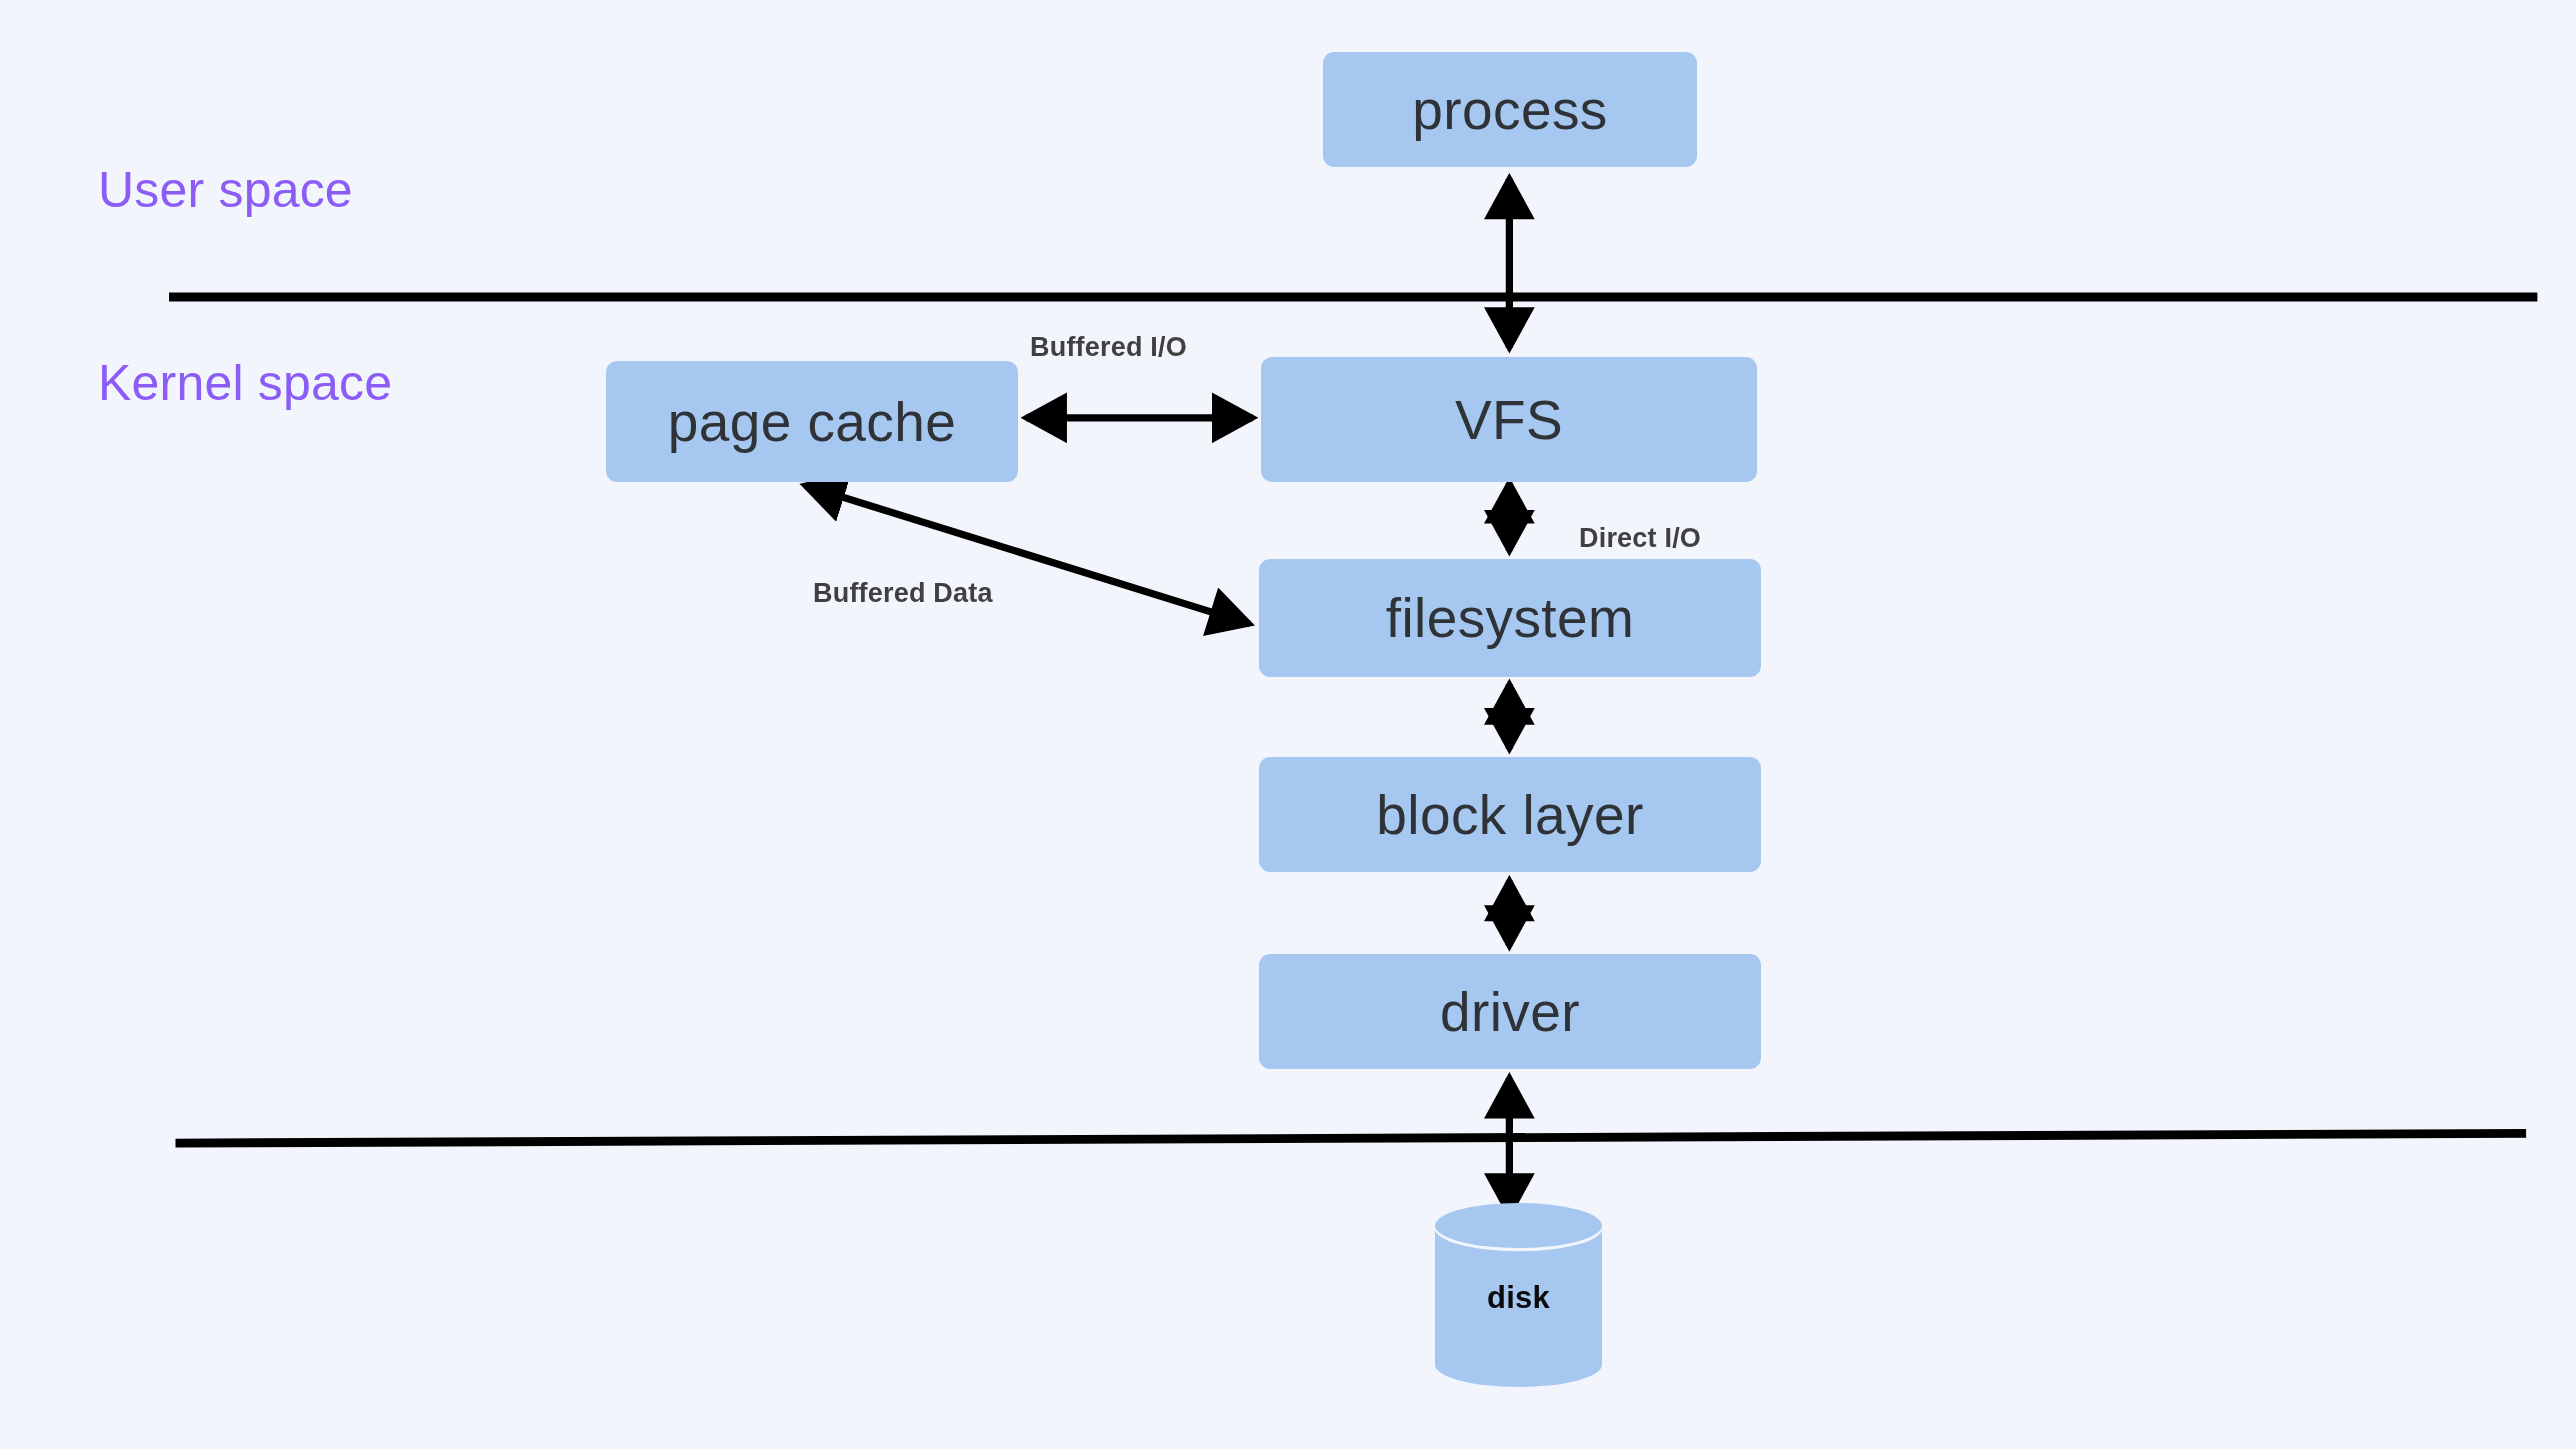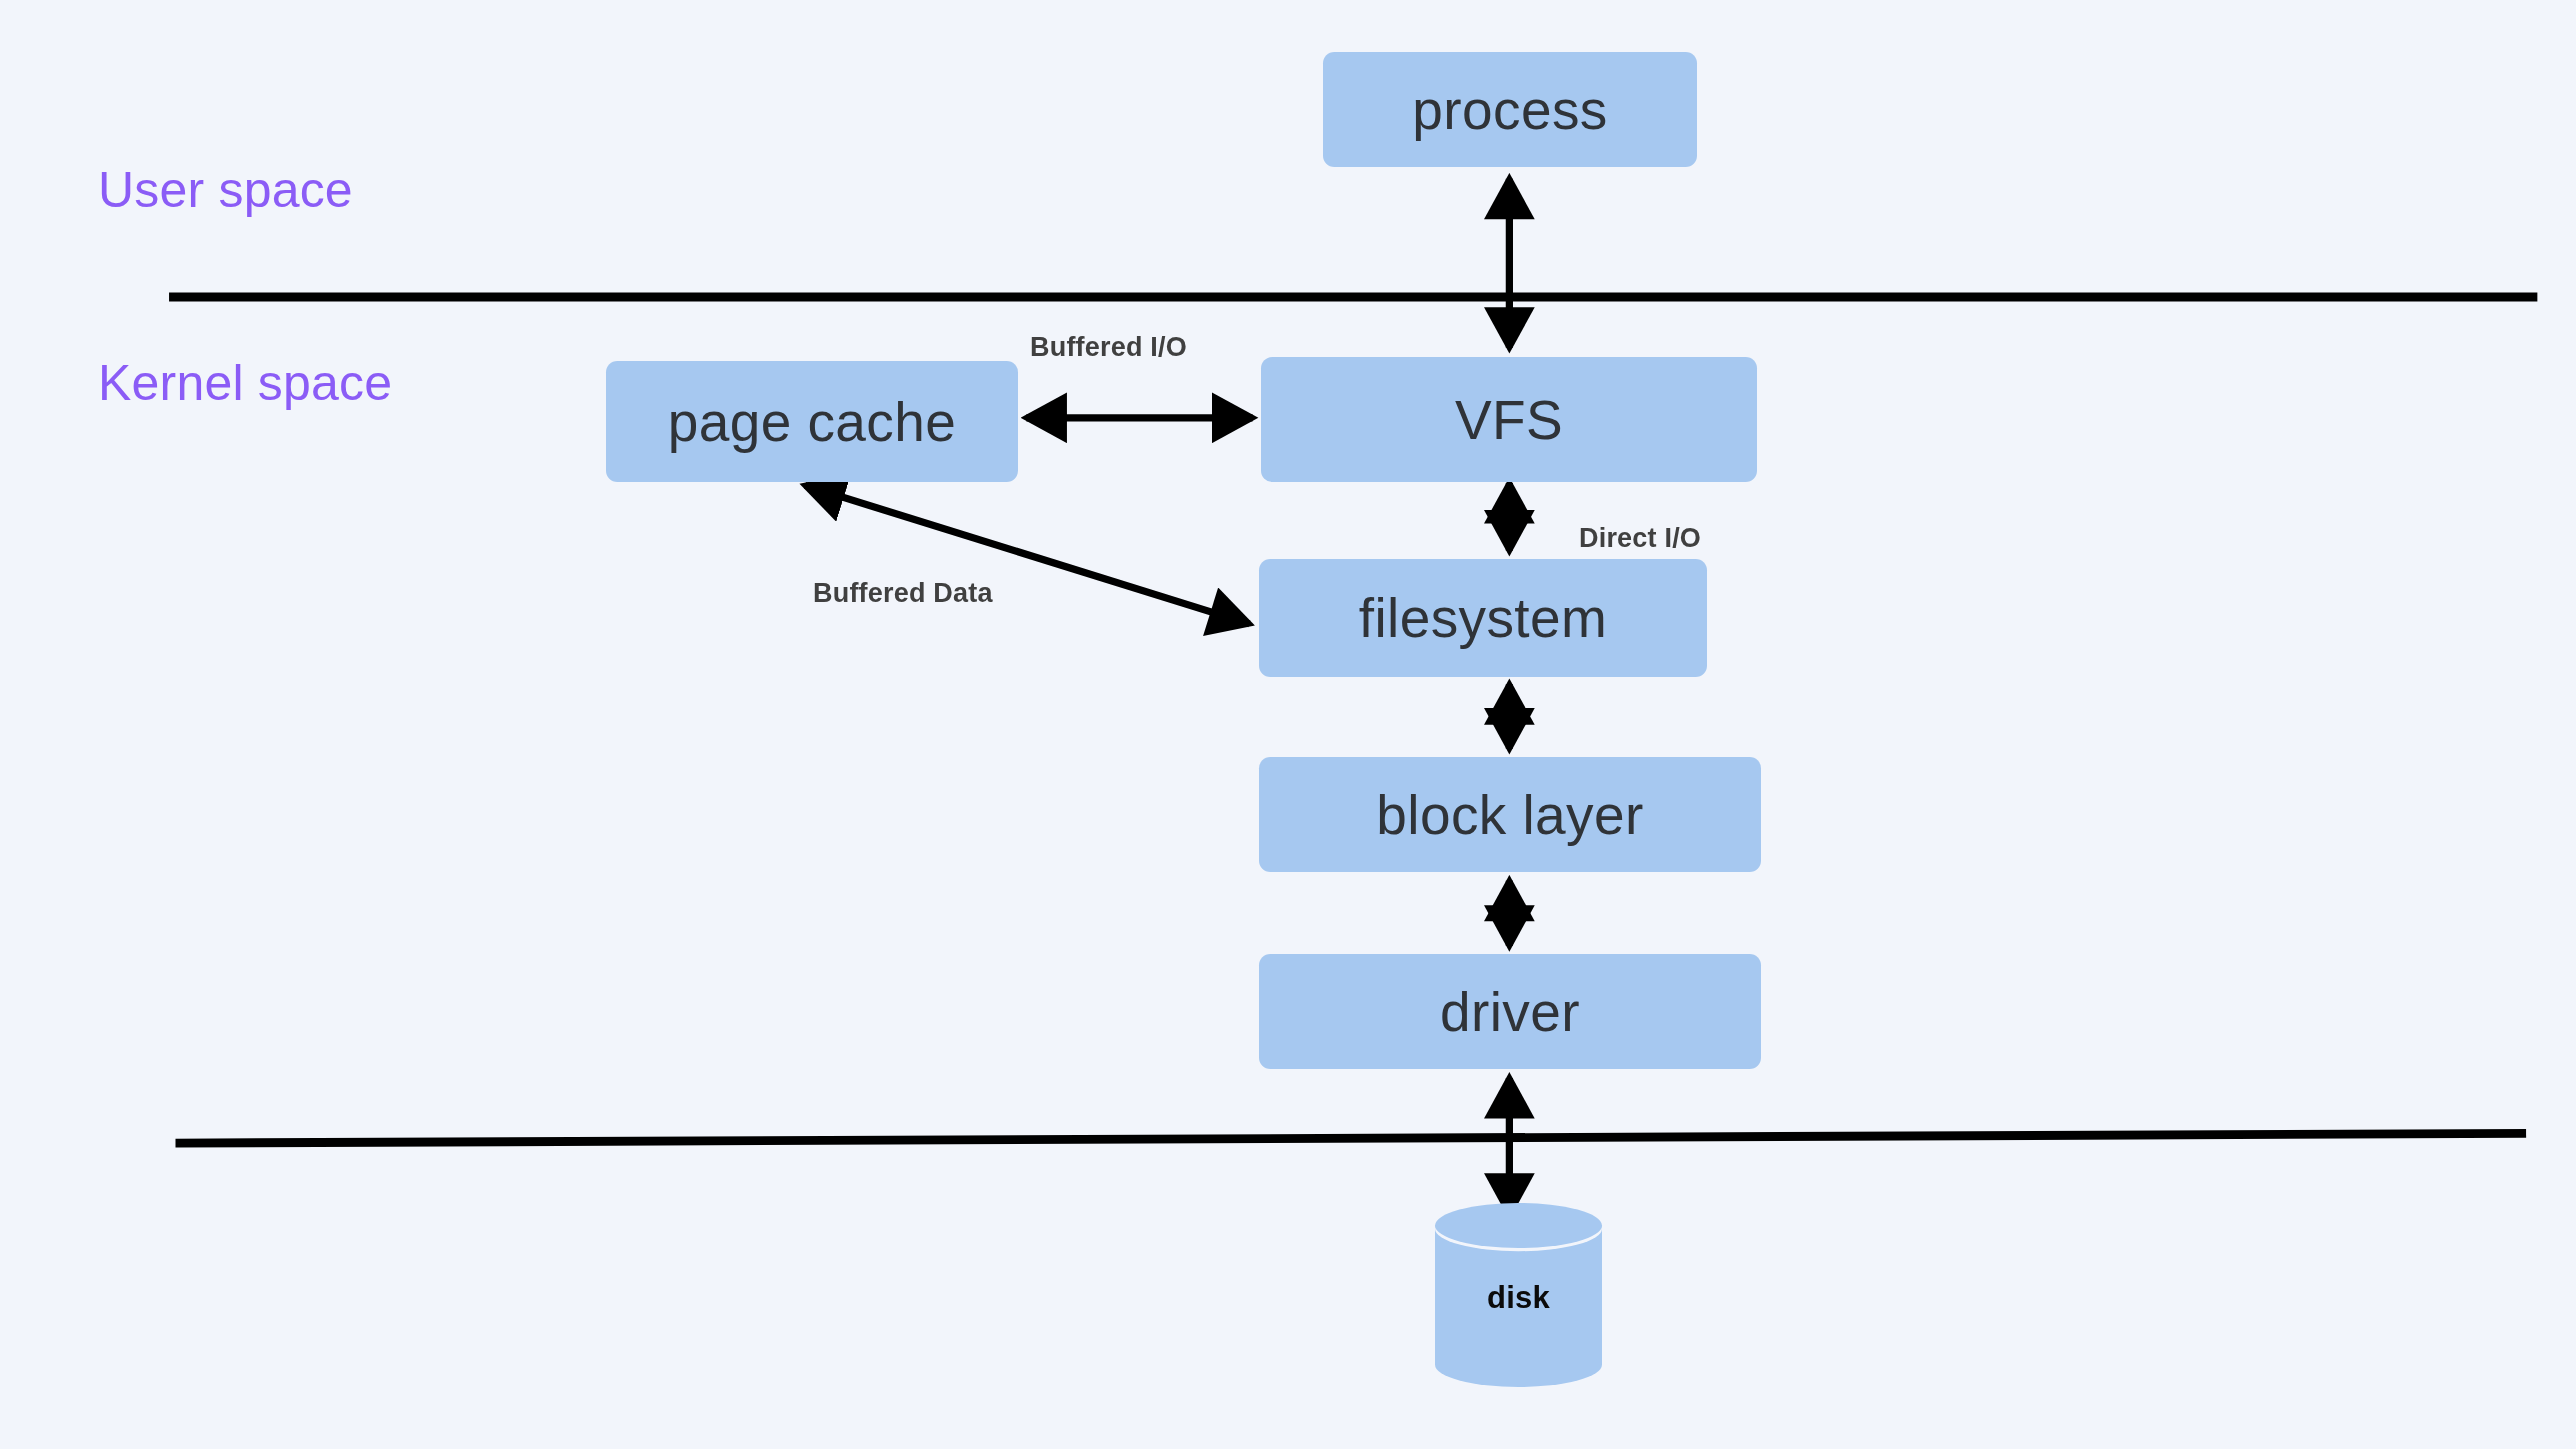--- a/index.html
+++ b/index.html
@@ -38,21 +38,21 @@
     justify-content: center;
     color: #2f3338;
     font-size: 55px;
     font-weight: 400;
     letter-spacing: 0.4px;
     white-space: nowrap;
   }
   #box-process    { left: 1323px; top: 52px;   width: 374px; height: 115px; }
   #box-page-cache { left: 606px;  top: 361px;  width: 412px; height: 121px; }
   #box-vfs        { left: 1261px; top: 357px;  width: 496px; height: 125px; }
-  #box-filesystem { left: 1259px; top: 559px;  width: 448px; height: 118px; }
+  #box-filesystem { left: 1259px; top: 559px;  width: 502px; height: 118px; }
   #box-block-layer{ left: 1259px; top: 757px;  width: 502px; height: 115px; }
   #box-driver     { left: 1259px; top: 954px; width: 502px; height: 115px; }
 
   
   #disk-cylinder {
     position: absolute;
     left: 1435px;
     top: 1203px;
     width: 167px;
     height: 201px;

